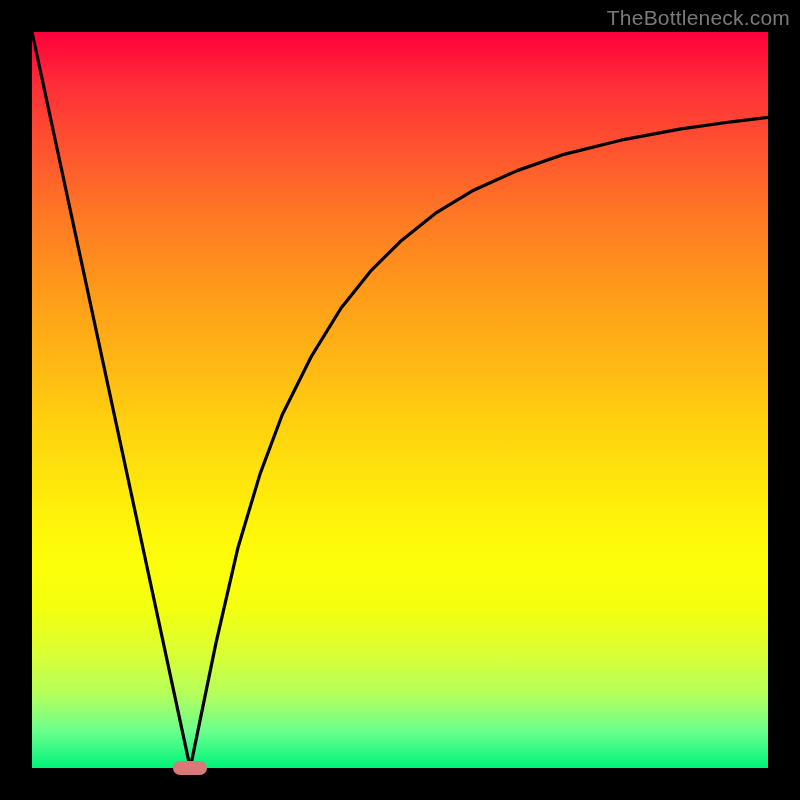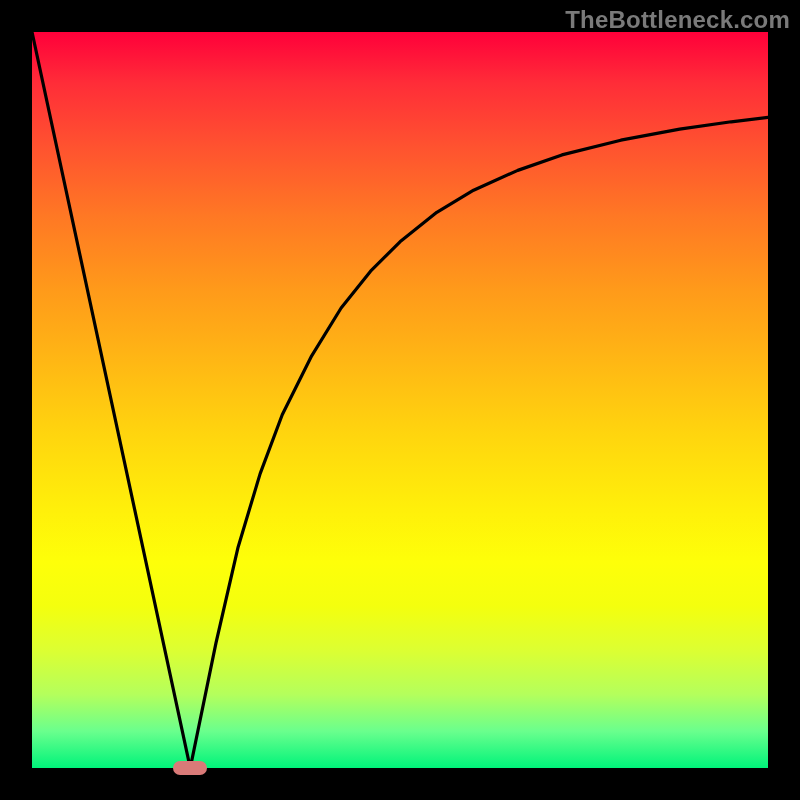--- a/index.html
+++ b/index.html
@@ -45,22 +45,22 @@
     left: 0;
     top: 0;
     width: 100%;
     height: 100%;
   }
   .watermark {
     position: absolute;
     top: 6px;
     right: 10px;
     color: #7a7a7a;
-    font-size: 24px;
-    font-weight: 700;
+    font-size: 21px;
+    font-weight: 400;
     letter-spacing: 0.2px;
     user-select: none;
   }
   .marker {
     position: absolute;
     width: 34px;
     height: 14px;
     border-radius: 8px;
     background: #d97a78;
     transform: translate(-50%, -50%);

